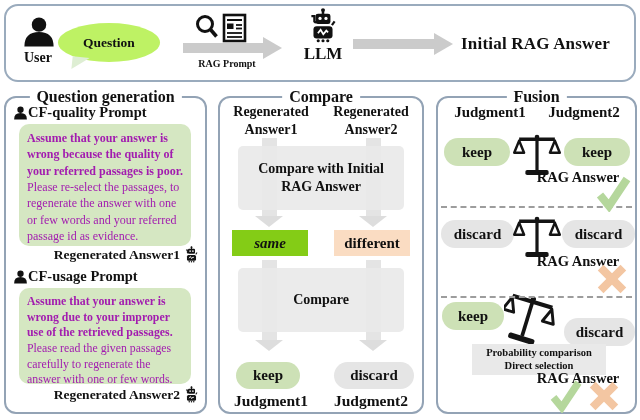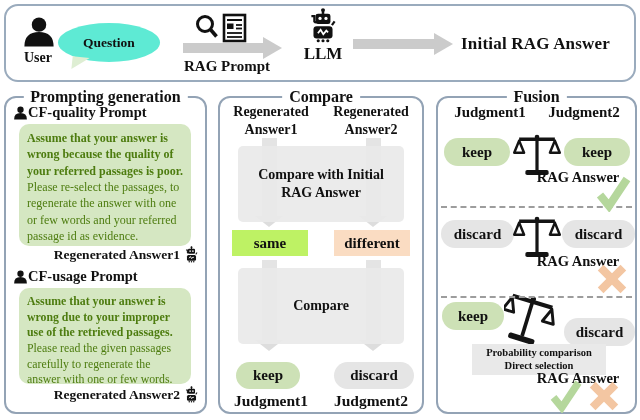--- a/index.html
+++ b/index.html
@@ -12,21 +12,21 @@
   
   .topbar {
     position:absolute; left:4px; top:4px; width:632px; height:78px;
     border:2px solid #9aabbd; border-radius:14px; background:#fff;
   }
   .tb-user { position:absolute; left:16px; top:10px; width:34px; text-align:center; }
   .tb-user-label { position:absolute; left:6px; top:44px; width:52px; text-align:center;
     font-weight:bold; font-size:14px; }
   .bubble {
     position:absolute; left:52px; top:17px; width:102px; height:39px;
-    background:#5eead4; border-radius:50%;
+    background:#bef264; border-radius:50%;
     display:flex; align-items:center; justify-content:center;
     font-weight:bold; font-size:13.5px;
   }
   .bubble::after {
     content:""; position:absolute; left:14px; bottom:-8px; width:0; height:0;
     border-top:13px solid #deeed3; border-right:17px solid transparent;
     transform:rotate(6deg);
   }
   .h-arrow { position:absolute; height:22px; }
   .h-arrow .shaft { position:absolute; left:0; top:6px; height:10px; background:#cbcbcb; }
@@ -34,21 +34,21 @@
     position:absolute; right:0; top:0; width:0; height:0;
     border-left:19px solid #cbcbcb; border-top:11px solid transparent;
     border-bottom:11px solid transparent;
   }
   .tb-arrow1 { left:177px; top:31px; width:99px; }
   .tb-arrow1 .shaft { width:81px; }
   .tb-arrow2 { left:347px; top:27px; width:100px; }
   .tb-arrow2 .shaft { width:82px; }
   .tb-searchdoc { position:absolute; left:188px; top:7px; }
   .tb-ragprompt { position:absolute; left:166px; top:52px; width:110px; text-align:center;
-    font-weight:bold; font-size:15px; }
+    font-weight:bold; font-size:10px; }
   .tb-llm { position:absolute; left:296px; top:2px; width:42px; text-align:center; }
   .tb-llm-label { position:absolute; left:292px; top:38px; width:50px; text-align:center;
     font-weight:bold; font-size:17px; }
   .tb-answer { position:absolute; left:455px; top:28px; font-weight:bold; font-size:17px;
     letter-spacing:.2px; }
   
   .panel {
     position:absolute; top:96px; height:318px; border:2px solid #93a3b5;
     border-radius:12px; background:#fff;
   }
@@ -59,21 +59,21 @@
     position:absolute; top:-12px; left:50%; transform:translateX(-50%);
     background:#fff; padding:0 7px; font-weight:bold; font-size:16px;
     white-space:nowrap; line-height:22px;
   }
   
   .prompt-heading { position:absolute; left:7px; display:flex; align-items:center; 
     font-weight:bold; font-size:14.5px; }
   .ph1 { top:6px; } .ph2 { top:170px; }
   .green-box {
     position:absolute; left:13px; width:172px; background:#d5e7c2; border-radius:10px;
-    padding:6px 8px; font-size:12px; line-height:1.36; color:#4d7c0f;
+    padding:6px 8px; font-size:12px; line-height:1.36; color:#a21caf;
   }
   .gb1 { top:26px; height:122px; }
   .gb2 { top:190px; height:96px; font-size:11.8px; line-height:1.33; }
   .regen-row { position:absolute; right:5px; display:flex; align-items:center; gap:3px;
     font-weight:bold; font-size:13.5px; }
   .rr1 { top:148px; } .rr2 { top:288px; }
   
   .jd-header { position:absolute; top:5px; width:98px; text-align:center;
     font-weight:bold; font-size:14px; line-height:1.25; }
   .jdh1 { left:2px; } .jdh2 { left:102px; }
@@ -81,32 +81,32 @@
   .v-arrow::after {
     content:""; position:absolute; left:-7px; bottom:-11px; width:0; height:0;
     border-top:11px solid #dddddd; border-left:14px solid transparent;
     border-right:14px solid transparent;
   }
   .va1a { left:42px;  top:40px;  height:78px; }
   .va1b { left:146px; top:40px;  height:78px; }
   .va2a { left:42px;  top:162px; height:80px; }
   .va2b { left:146px; top:162px; height:80px; }
   .gray-box {
-    position:absolute; left:18px; width:166px; height:76px; background:rgba(233,233,233,.92);
+    position:absolute; left:18px; width:166px; height:64px; background:rgba(233,233,233,.92);
     border-radius:5px; display:flex; align-items:center; justify-content:center;
     font-weight:bold; font-size:14px; text-align:center; line-height:1.3;
   }
   .compare-box { top:48px; } .decide-box { top:170px; }
   .compare-box .inner { width:148px; }
   .flat-tag {
     position:absolute; top:132px; width:76px; height:26px;
     display:flex; align-items:center; justify-content:center;
     font-weight:bold; font-size:15px;
   }
-  .tag-same { left:12px; background:#bef264; }
+  .tag-same { left:12px; background:#84cc16;font-style:italic; }
   .tag-diff { left:114px; background:#fadcc2; }
   .pill {
     display:flex; align-items:center; justify-content:center;
     font-weight:bold; font-size:15px; border-radius:14px; height:27px;
   }
   .pill-green  { background:#cde1b6; }
   .pill-orange { background:#e5e5e5; }
   .jd-keep    { position:absolute; left:16px;  top:264px; width:64px; }
   .jd-discard { position:absolute; left:114px; top:264px; width:80px; }
   .jd-out { position:absolute; top:294px; width:98px; text-align:center;
@@ -231,21 +231,21 @@
 
     <div class="h-arrow tb-arrow2">
       <div class="shaft"></div>
         <div class="head"></div>
     </div>
 
     <div class="tb-answer">Initial RAG Answer</div>
   </div>
 
   <div class="panel panel-left">
-    <div class="legend">Prompting generation</div>
+    <div class="legend">Question generation</div>
 
     <div class="prompt-heading ph1">
       <svg width="15" height="14" viewBox="0 0 24 23">
           <use href="#person"></use>
         </svg>
       <span>CF-quality Prompt</span>
     </div>
     <div class="green-box gb1">
       <b>Assume that your answer is wrong because the quality of your referred passages is poor.</b><span> Please re-select the passages, to regenerate the answer with one or few words and your referred passage id as evidence.</span>
     </div>

